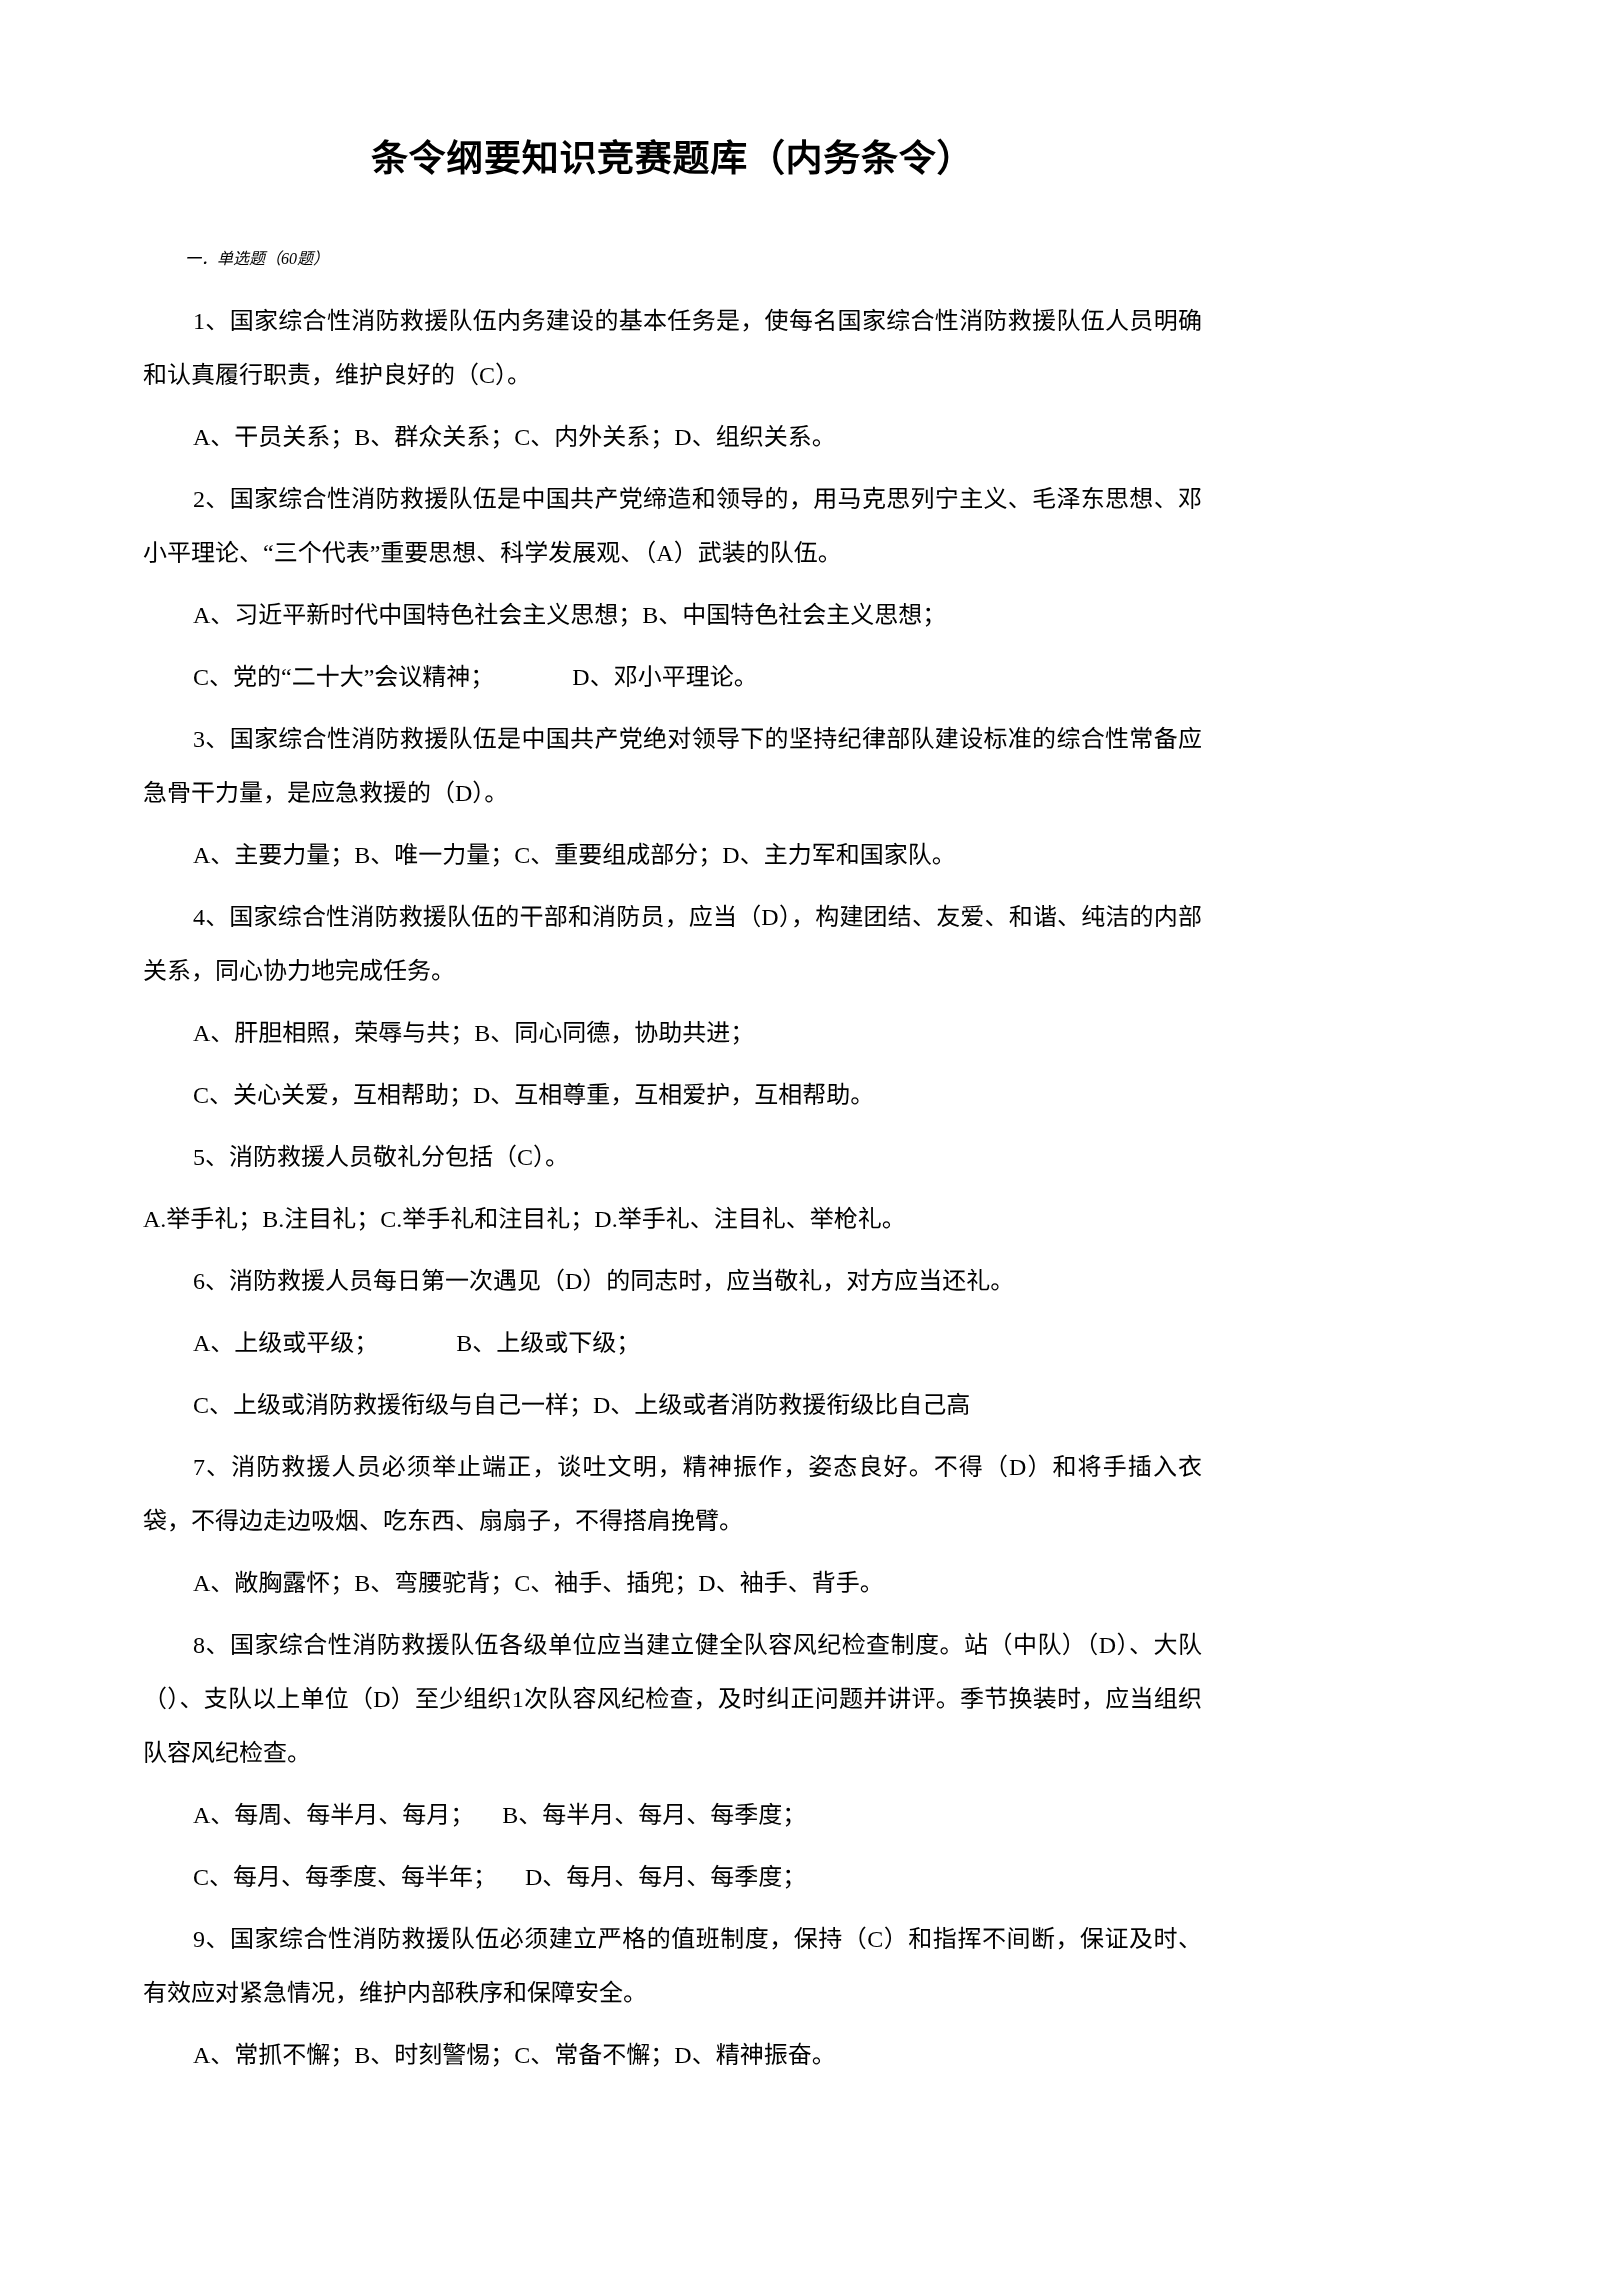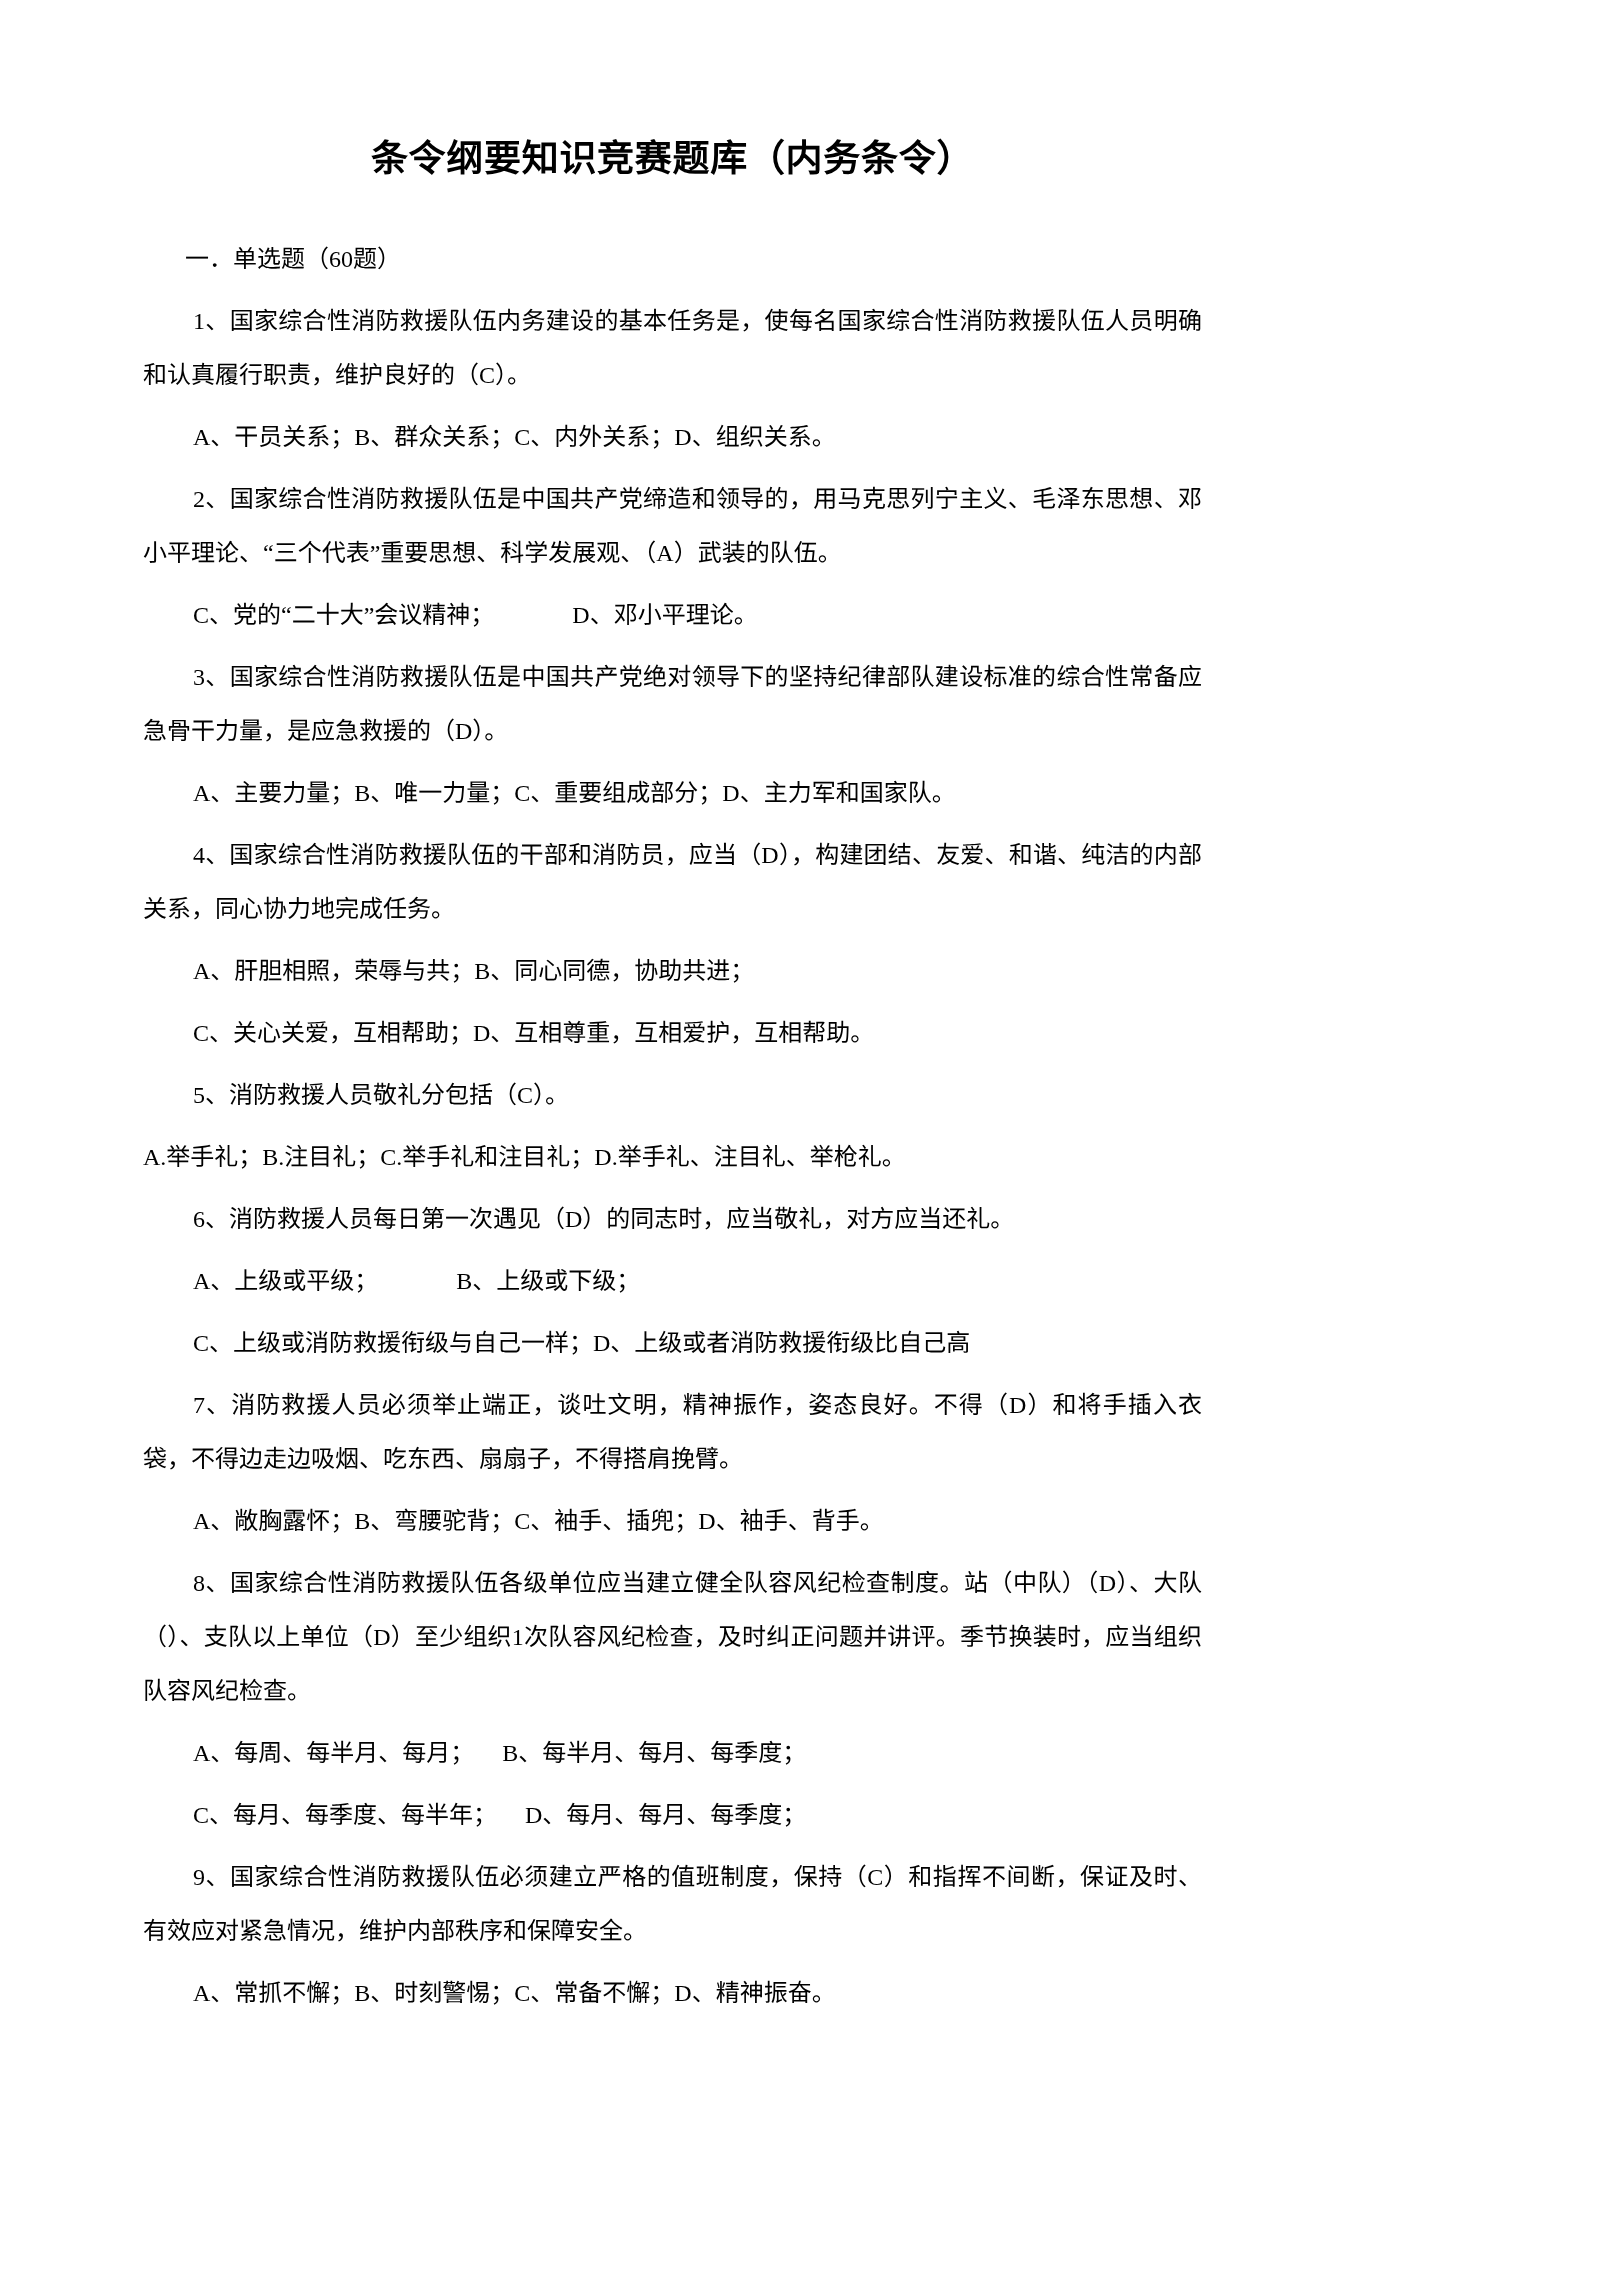--- a/index.html
+++ b/index.html
@@ -43,25 +43,26 @@
     word-break: break-all;
     font-family: "Liberation Serif", "DejaVu Serif", serif;
   }
   .indent {
     text-indent: 50px;
   }
   .noindent {
     text-indent: 0;
   }
   .section-head {
-    font-size: 24px;
+    font-size: 16px;
     line-height: 54px;
     margin: 0;
     text-indent: 50px;
     font-family: "Liberation Serif", "DejaVu Serif", serif;
+    font-style: italic;
   }
   .gap-wide {
     display: inline-block;
     width: 78px;
   }
   .gap-mid {
     display: inline-block;
     width: 28px;
   }
 </style>
@@ -73,20 +74,21 @@
   <h1 class="doc-title">条令纲要知识竞赛题库（内务条令）</h1>
 
   <div class="body-block">
 
     <p class="section-head">一．单选题（60题）</p>
 
     <p class="para indent">1、国家综合性消防救援队伍内务建设的基本任务是，使每名国家综合性消防救援队伍人员明确和认真履行职责，维护良好的（C）。</p>
     <p class="para indent">A、干员关系；B、群众关系；C、内外关系；D、组织关系。</p>
 
     <p class="para indent">2、国家综合性消防救援队伍是中国共产党缔造和领导的，用马克思列宁主义、毛泽东思想、邓小平理论、“三个代表”重要思想、科学发展观、（A）武装的队伍。</p>
+    <p class="para indent">A、习近平新时代中国特色社会主义思想；B、中国特色社会主义思想；</p>
     <p class="para indent"><span>C、党的“二十大”会议精神；</span><span class="gap-wide"></span><span>D、邓小平理论。</span></p>
 
     <p class="para indent">3、国家综合性消防救援队伍是中国共产党绝对领导下的坚持纪律部队建设标准的综合性常备应急骨干力量，是应急救援的（D）。</p>
     <p class="para indent">A、主要力量；B、唯一力量；C、重要组成部分；D、主力军和国家队。</p>
 
     <p class="para indent">4、国家综合性消防救援队伍的干部和消防员，应当（D），构建团结、友爱、和谐、纯洁的内部关系，同心协力地完成任务。</p>
     <p class="para indent">A、肝胆相照，荣辱与共；B、同心同德，协助共进；</p>
     <p class="para indent">C、关心关爱，互相帮助；D、互相尊重，互相爱护，互相帮助。</p>
 
     <p class="para indent">5、消防救援人员敬礼分包括（C）。</p>

